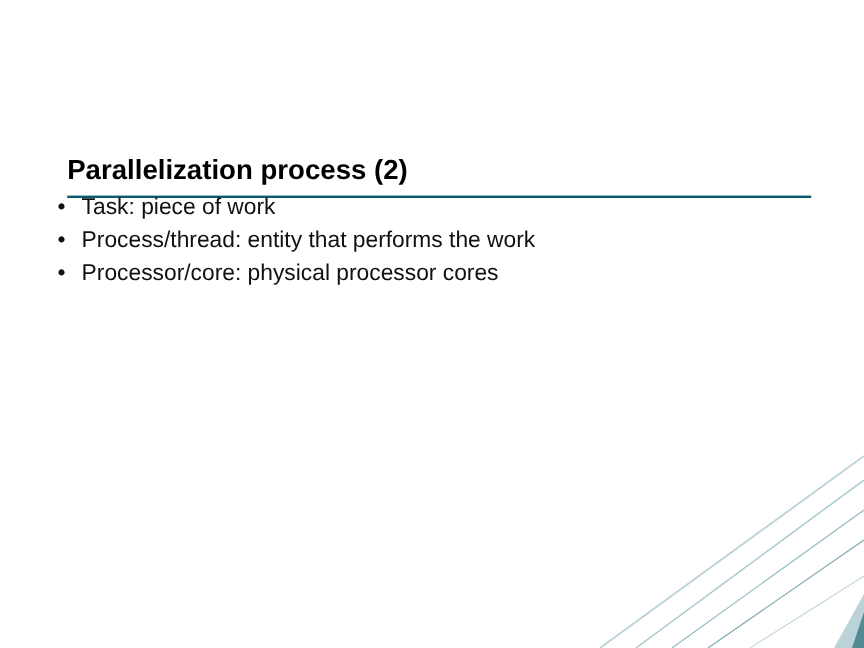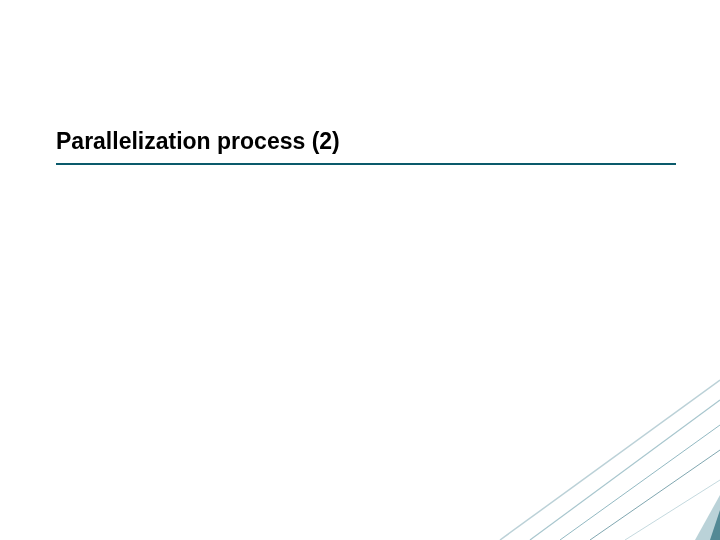--- a/index.html
+++ b/index.html
@@ -78,20 +78,25 @@
 </head>
 <body>
 
 <div class="slide">
 
   <div class="title-block">
     <h1 class="title">Parallelization process (2)</h1>
     <hr class="title-rule">
   </div>
 
+  <ul class="bullets">
+    <li>Task: piece of work</li>
+    <li>Process/thread: entity that performs the work</li>
+    <li>Processor/core: physical processor cores</li>
+  </ul>
 
   <div class="deco">
     <svg viewBox="0 0 260 200" preserveAspectRatio="none">
       <line x1="40" y1="200" x2="260" y2="40" stroke="#9fbec7" stroke-width="1.5" opacity="0.7"></line>
       <line x1="70" y1="200" x2="260" y2="60" stroke="#6ea0ad" stroke-width="1.2" opacity="0.6"></line>
       <line x1="100" y1="200" x2="260" y2="85" stroke="#4a8a9a" stroke-width="1" opacity="0.6"></line>
       <line x1="130" y1="200" x2="260" y2="110" stroke="#2c6c7c" stroke-width="1" opacity="0.6"></line>
       <line x1="165" y1="200" x2="260" y2="140" stroke="#8ab3be" stroke-width="1" opacity="0.5"></line>
       <polygon points="250,200 260,200 260,170" fill="#1e5f6e" opacity="0.7"></polygon>
       <polygon points="235,200 260,200 260,155" fill="#3a7f8e" opacity="0.35"></polygon>

